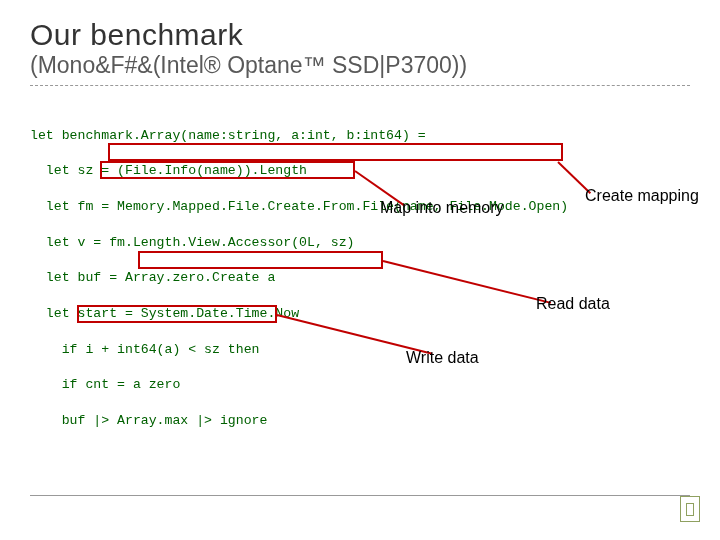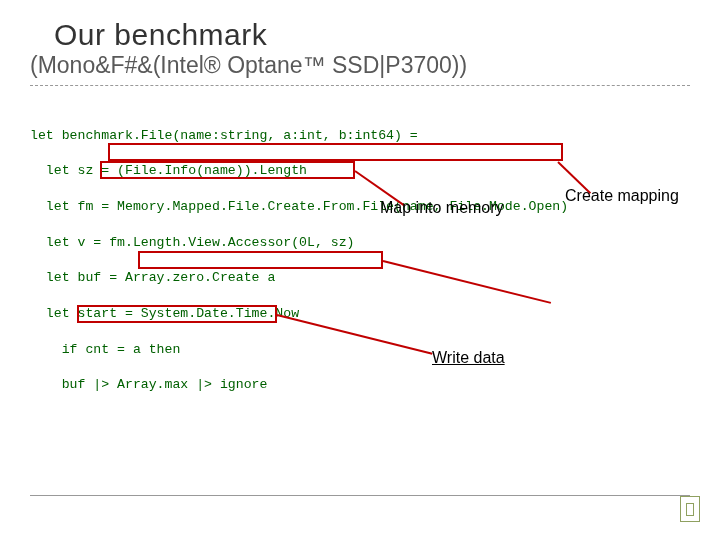--- a/index.html
+++ b/index.html
@@ -8,21 +8,20 @@
     font-family: "Century Gothic", "Arial", sans-serif;
     background: #fff;
     position: relative;
     padding: 18px 30px 0 30px;
   }
   .title {
     font-size: 30px;
     font-weight: 400;
     color: #333;
     letter-spacing: 0.5px;
-    margin-left: 24px;
   }
   .subtitle {
     font-size: 23px;
     font-weight: 300;
     color: #595959;
     border-bottom: 1px dashed #999;
     padding-bottom: 6px;
     margin-bottom: 23px;
   }
   .code-area {
@@ -75,46 +74,48 @@
     border: 1px solid #8fa060;
   }
 </style>
 </head>
 <body>
 
 <div class="title">Our benchmark</div>
 <div class="subtitle">(Mono&amp;F#&amp;(Intel® Optane™ SSD|P3700))</div>
 
 <div class="code-area">
-<pre>let benchmark.File(name:string, a:int, b:int64) =</pre>
+<pre>let benchmark.Array(name:string, a:int, b:int64) =</pre>
 <pre>  let sz = (File.Info(name)).Length</pre>
 <pre>  let fm = Memory.Mapped.File.Create.From.File(name, File.Mode.Open)</pre>
 <pre>  let v = fm.Length.View.Accessor(0L, sz)</pre>
 <pre>  let buf = Array.zero.Create a</pre>
 <pre>  let start = System.Date.Time.Now</pre>
-<pre>    if cnt = a then</pre>
+<pre>    if i + int64(a) &lt; sz then</pre>
+<pre>    if cnt = a zero</pre>
 <pre>    buf |&gt; Array.max |&gt; ignore</pre>
 
 
 
 
   
   <div class="box-red" style="left:78px; top:34px; width:455px; height:18px;"></div>
   <div class="box-red" style="left:70px; top:52px; width:255px; height:18px;"></div>
   <div class="box-red" style="left:108px; top:142px; width:245px; height:18px;"></div>
   <div class="box-red" style="left:47px; top:196px; width:200px; height:18px;"></div>
 
   
   <div class="conn" style="left:528px; top:52px; width:45px; height:2px; transform:rotate(44deg); transform-origin:left center;"></div>
   <div class="conn" style="left:325px; top:61px; width:60px; height:2px; transform:rotate(35deg); transform-origin:left center;"></div>
   <div class="conn" style="left:353px; top:151px; width:173px; height:2px; transform:rotate(14deg); transform-origin:left center;"></div>
   <div class="conn" style="left:247px; top:205px; width:160px; height:2px; transform:rotate(14deg); transform-origin:left center;"></div>
 
   
-  <div class="annot" style="left:535px; top:76px;">Create mapping</div>
+  <div class="annot" style="left:555px; top:76px;">Create mapping</div>
   <div class="annot" style="left:350px; top:88px;">Map into memory</div>
-  <div class="annot" style="left:402px; top:238px;text-decoration:underline;">Write data</div>
+  <div class="annot" style="left:506px; top:184px;">Read data</div>
+  <div class="annot" style="left:376px; top:238px;">Write data</div>
 </div>
 
 <div class="footer-rule"></div>
 <div class="page-badge">
   <div class="page-badge-inner"></div>
 </div>
 
 </body></html>

